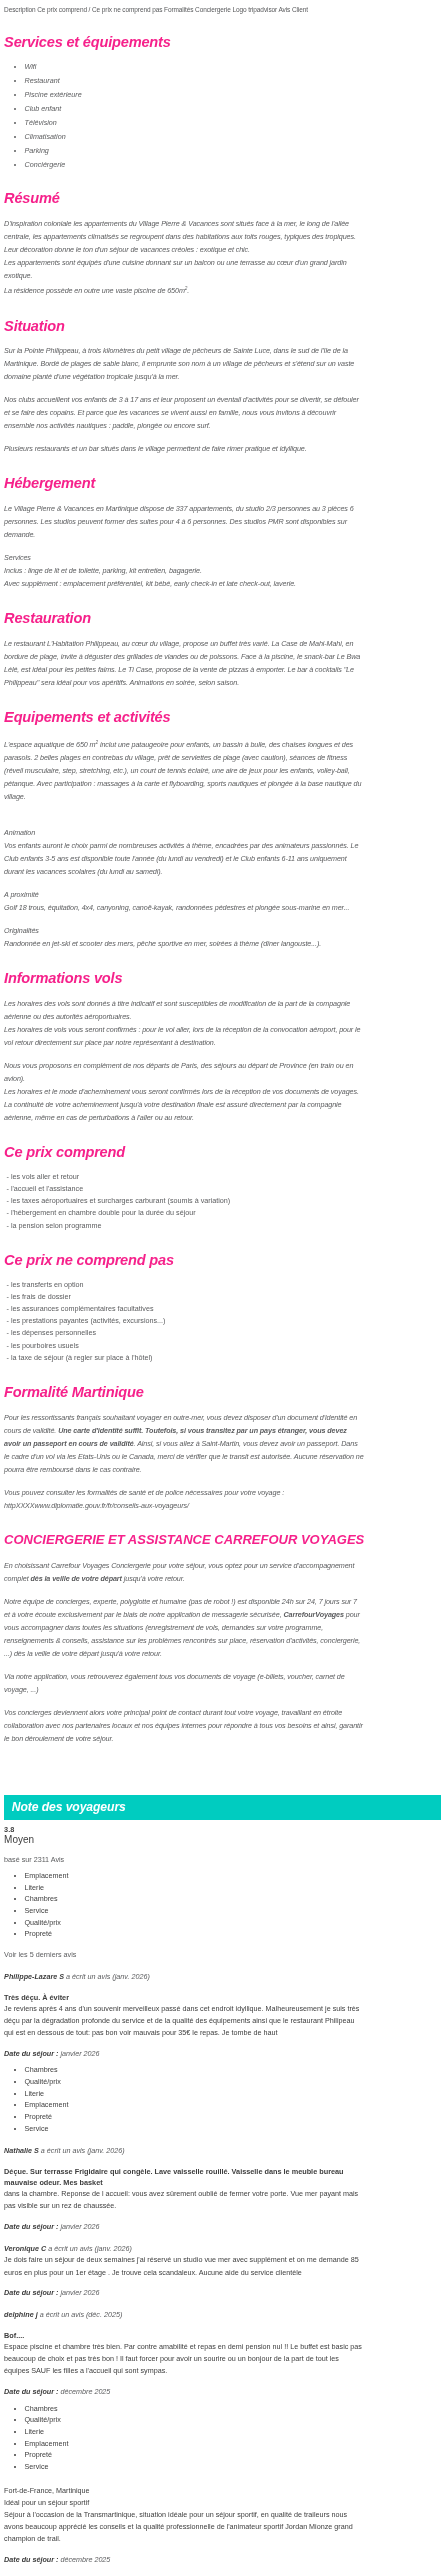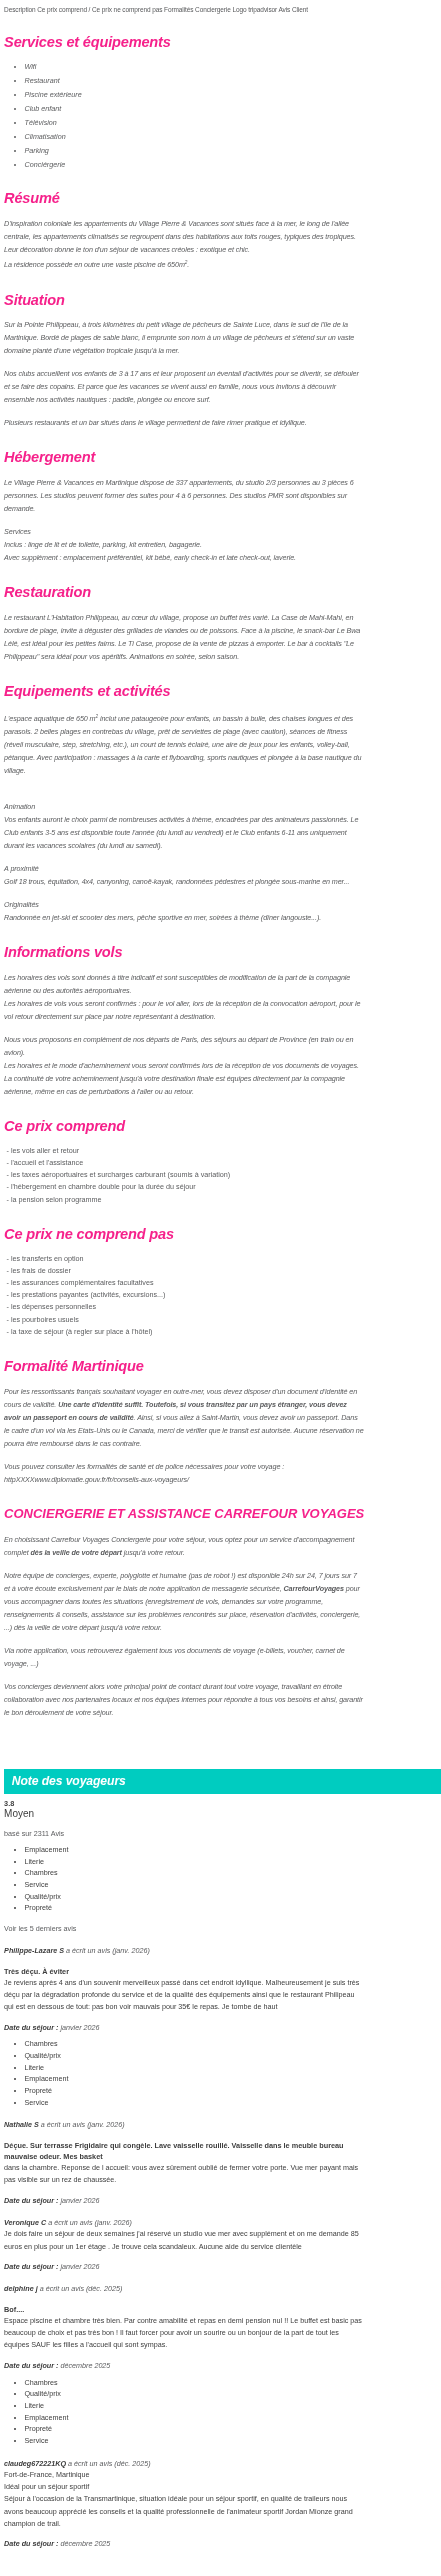--- a/index.html
+++ b/index.html
@@ -180,20 +180,21 @@
     <li>Piscine extérieure</li>
     <li>Club enfant</li>
     <li>Télévision</li>
     <li>Climatisation</li>
     <li>Parking</li>
     <li>Conciérgerie</li>
   </ul>
 
   <h2 class="sec">Résumé</h2>
   <p class="body nomargin">D'inspiration coloniale les appartements du Village Pierre &amp; Vacances sont situés face à la mer, le long de l'allée centrale, les appartements climatisés se regroupent dans des habitations aux toits rouges, typiques des tropiques. Leur décoration donne le ton d'un séjour de vacances créoles : exotique et chic.</p>
+  <p class="body nomargin">Les appartements sont équipés d'une cuisine donnant sur un balcon ou une terrasse au cœur d'un grand jardin exotique.</p>
   <p class="body"><span>La résidence possède en outre une vaste piscine de 650m</span><sup>2</sup><span>.</span></p>
 
   <h2 class="sec">Situation</h2>
   <p class="body">Sur la Pointe Philippeau, à trois kilomètres du petit village de pêcheurs de Sainte Luce, dans le sud de l'île de la Martinique. Bordé de plages de sable blanc, il emprunte son nom à un village de pêcheurs et s'étend sur un vaste domaine planté d'une végétation tropicale jusqu'à la mer.</p>
   <p class="body">Nos clubs accueillent vos enfants de 3 à 17 ans et leur proposent un éventail d'activités pour se divertir, se défouler et se faire des copains. Et parce que les vacances se vivent aussi en famille, nous vous invitons à découvrir ensemble nos activités nautiques : paddle, plongée ou encore surf.</p>
   <p class="body">Plusieurs restaurants et un bar situés dans le village permettent de faire rimer pratique et idyllique.</p>
 
   <h2 class="sec">Hébergement</h2>
   <p class="body">Le Village Pierre &amp; Vacances en Martinique dispose de 337 appartements, du studio 2/3 personnes au 3 pièces 6 personnes. Les studios peuvent former des suites pour 4 à 6 personnes. Des studios PMR sont disponibles sur demande.</p>
   <p class="body nomargin">Services</p>
@@ -211,21 +212,21 @@
   <p class="body nomargin">A proximité</p>
   <p class="body">Golf 18 trous, équitation, 4x4, canyoning, canoë-kayak, randonnées pédestres et plongée sous-marine en mer...</p>
   <p class="body nomargin">Originalités</p>
   <p class="body">Randonnée en jet-ski et scooter des mers, pêche sportive en mer, soirées à thème (dîner langouste...).</p>
 
   <h2 class="sec">Informations vols</h2>
   <p class="body nomargin">Les horaires des vols sont donnés à titre indicatif et sont susceptibles de modification de la part de la compagnie aérienne ou des autorités aéroportuaires.</p>
   <p class="body">Les horaires de vols vous seront confirmés : pour le vol aller, lors de la réception de la convocation aéroport, pour le vol retour directement sur place par notre représentant à destination.</p>
   <p class="body nomargin">Nous vous proposons en complément de nos départs de Paris, des séjours au départ de Province (en train ou en avion).</p>
   <p class="body nomargin">Les horaires et le mode d'acheminement vous seront confirmés lors de la réception de vos documents de voyages.</p>
-  <p class="body">La continuité de votre acheminement jusqu'à votre destination finale est équipes directement par la compagnie aérienne, même en cas de perturbations à l'aller ou au retour.</p>
+  <p class="body">La continuité de votre acheminement jusqu'à votre destination finale est assuré directement par la compagnie aérienne, même en cas de perturbations à l'aller ou au retour.</p>
 
   <h2 class="sec">Ce prix comprend</h2>
   <div class="dashline">- les vols aller et retour</div>
   <div class="dashline">- l'accueil et l'assistance</div>
   <div class="dashline">- les taxes aéroportuaires et surcharges carburant (soumis à variation)</div>
   <div class="dashline">- l'hébergement en chambre double pour la durée du séjour</div>
   <div class="dashline">- la pension selon programme</div>
 
   <h2 class="sec">Ce prix ne comprend pas</h2>
   <div class="dashline">- les transferts en option</div>
@@ -327,24 +328,20 @@
       <li>Chambres</li>
       <li>Qualité/prix</li>
       <li>Literie</li>
       <li>Emplacement</li>
       <li>Propreté</li>
       <li>Service</li>
     </ul>
   </div>
 
   <div class="review">
-    <div class="rev-author">
-      <span class="name">claudeg672221KQ</span>
-      <span class="meta">a écrit un avis (déc. 2025)</span>
-    </div>
     <div class="rev-text">Fort-de-France, Martinique</div>
     <div class="rev-text" style="white-space:pre-line">Idéal pour un séjour sportif
 Séjour à l'occasion de la Transmartinique, situation idéale pour un séjour sportif, en qualité de traileurs nous avons beaucoup apprécié les conseils et la qualité professionnelle de l'animateur sportif Jordan Mionze grand champion de trail.</div>
     <div class="rev-date">
       <span class="lbl">Date du séjour :</span>
       <span class="val">décembre 2025</span>
     </div>
   </div>
 
 </div>

